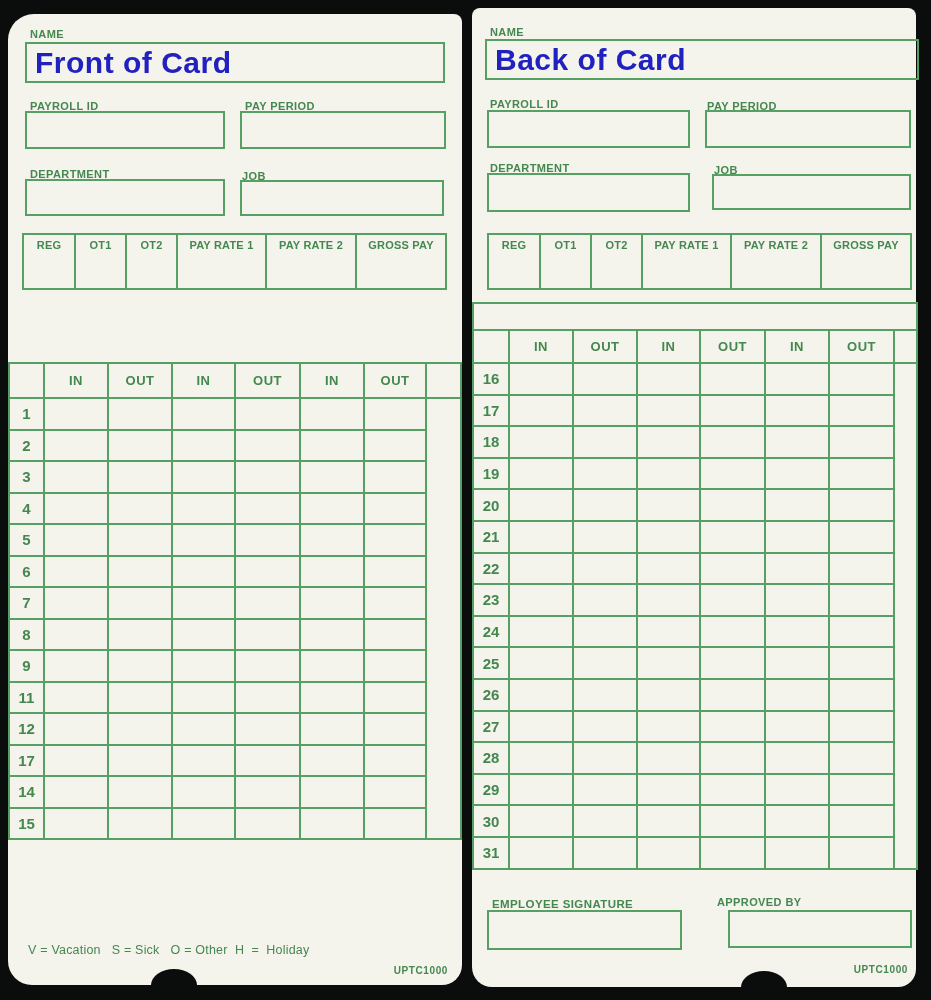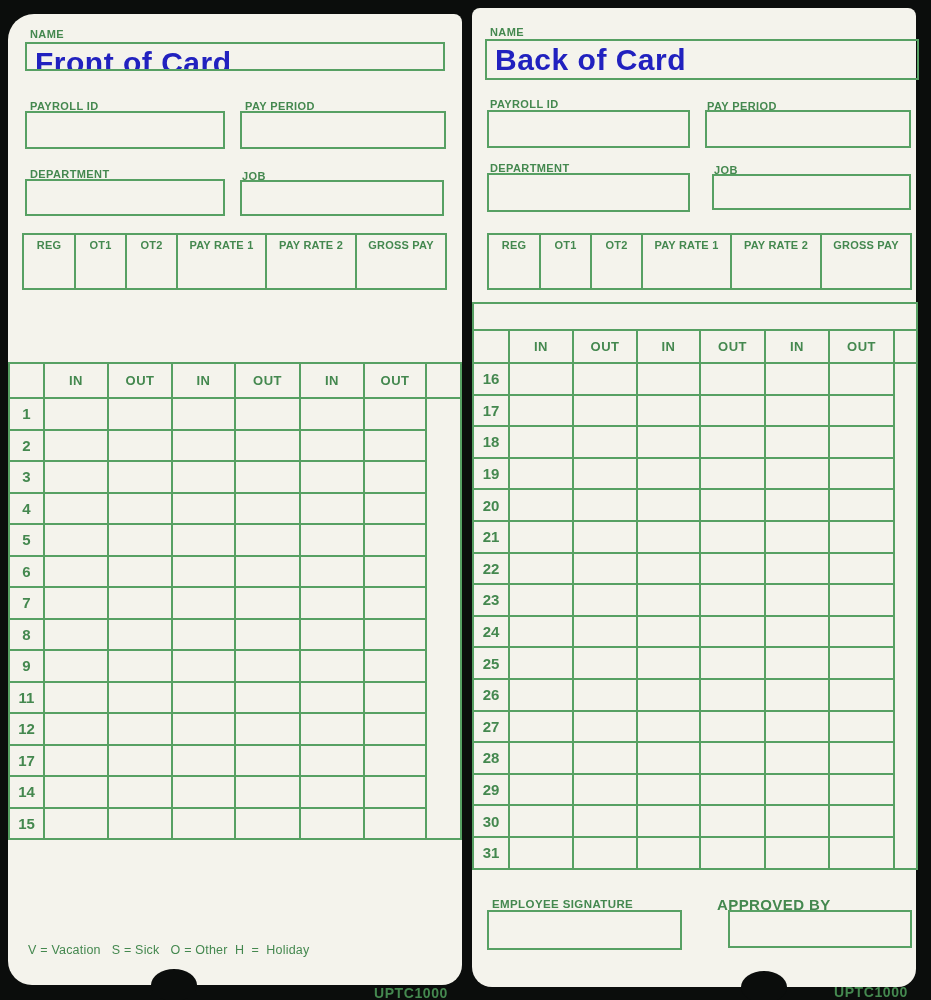--- a/index.html
+++ b/index.html
@@ -51,37 +51,36 @@
   table.tt th.sliver{border-top:2px solid var(--line);border-bottom:2px solid var(--line);}
   table.tt td.sliver{border-top:none;border-bottom:none;}
   table.tt tr.blank td{border:none;}
   .front tr.hdr{height:35px;} .front tr.r{height:31.5px;}
   .back tr.hdr{height:33px;} .back tr.r{height:31.6px;} .back tr.blank{height:27px;}
   .legend{
     position:absolute;font-size:12.5px;color:var(--ink);white-space:pre;
     letter-spacing:.2px;
   }
   .partnum{
-    position:absolute;font-size:14px;font-weight:bold;color:var(--ink);
+    position:absolute;font-size:10px;font-weight:bold;color:var(--ink);
     letter-spacing:.6px;
-    margin-top:20px;
   }
   .notch{
     position:absolute;bottom:-16px;width:46px;height:32px;border-radius:50%;
     background:var(--bg);
   }
 </style>
 </head>
 <body>
 
 <div class="stage">
 
   <section class="card front">
     <div class="flabel" style="left:22px;top:14px">NAME</div>
-    <div class="namebox" style="left:17px;top:28px;width:420px;height:29px">
+    <div class="namebox" style="left:17px;top:28px;width:420px;height:41px">
       <span>Front of Card</span>
     </div>
 
     <div class="flabel" style="left:22px;top:86px">PAYROLL ID</div>
     <div class="fbox" style="left:17px;top:97px;width:200px;height:38px"></div>
 
     <div class="flabel" style="left:237px;top:86px">PAY PERIOD</div>
     <div class="fbox" style="left:232px;top:97px;width:206px;height:38px"></div>
 
     <div class="flabel" style="left:22px;top:154px">DEPARTMENT</div>
@@ -504,20 +503,20 @@
             <td></td>
             <td></td>
             <td class="sliver"></td>
           </tr>
         </tbody>
     </table>
 
     <div class="flabel" style="left:20px;top:890px;font-size:11.5px">EMPLOYEE SIGNATURE</div>
     <div class="fbox" style="left:15px;top:902px;width:195px;height:40px"></div>
 
-    <div class="flabel" style="left:245px;top:888px;font-size:15px">APPROVED BY</div>
+    <div class="flabel" style="left:245px;top:888px;font-size:11px">APPROVED BY</div>
     <div class="fbox" style="left:256px;top:902px;width:184px;height:38px"></div>
 
     <div class="partnum" style="right:8px;top:956px">UPTC1000</div>
     <div class="notch" style="left:269px"></div>
   </section>
 
 </div>
 
 </body></html>

